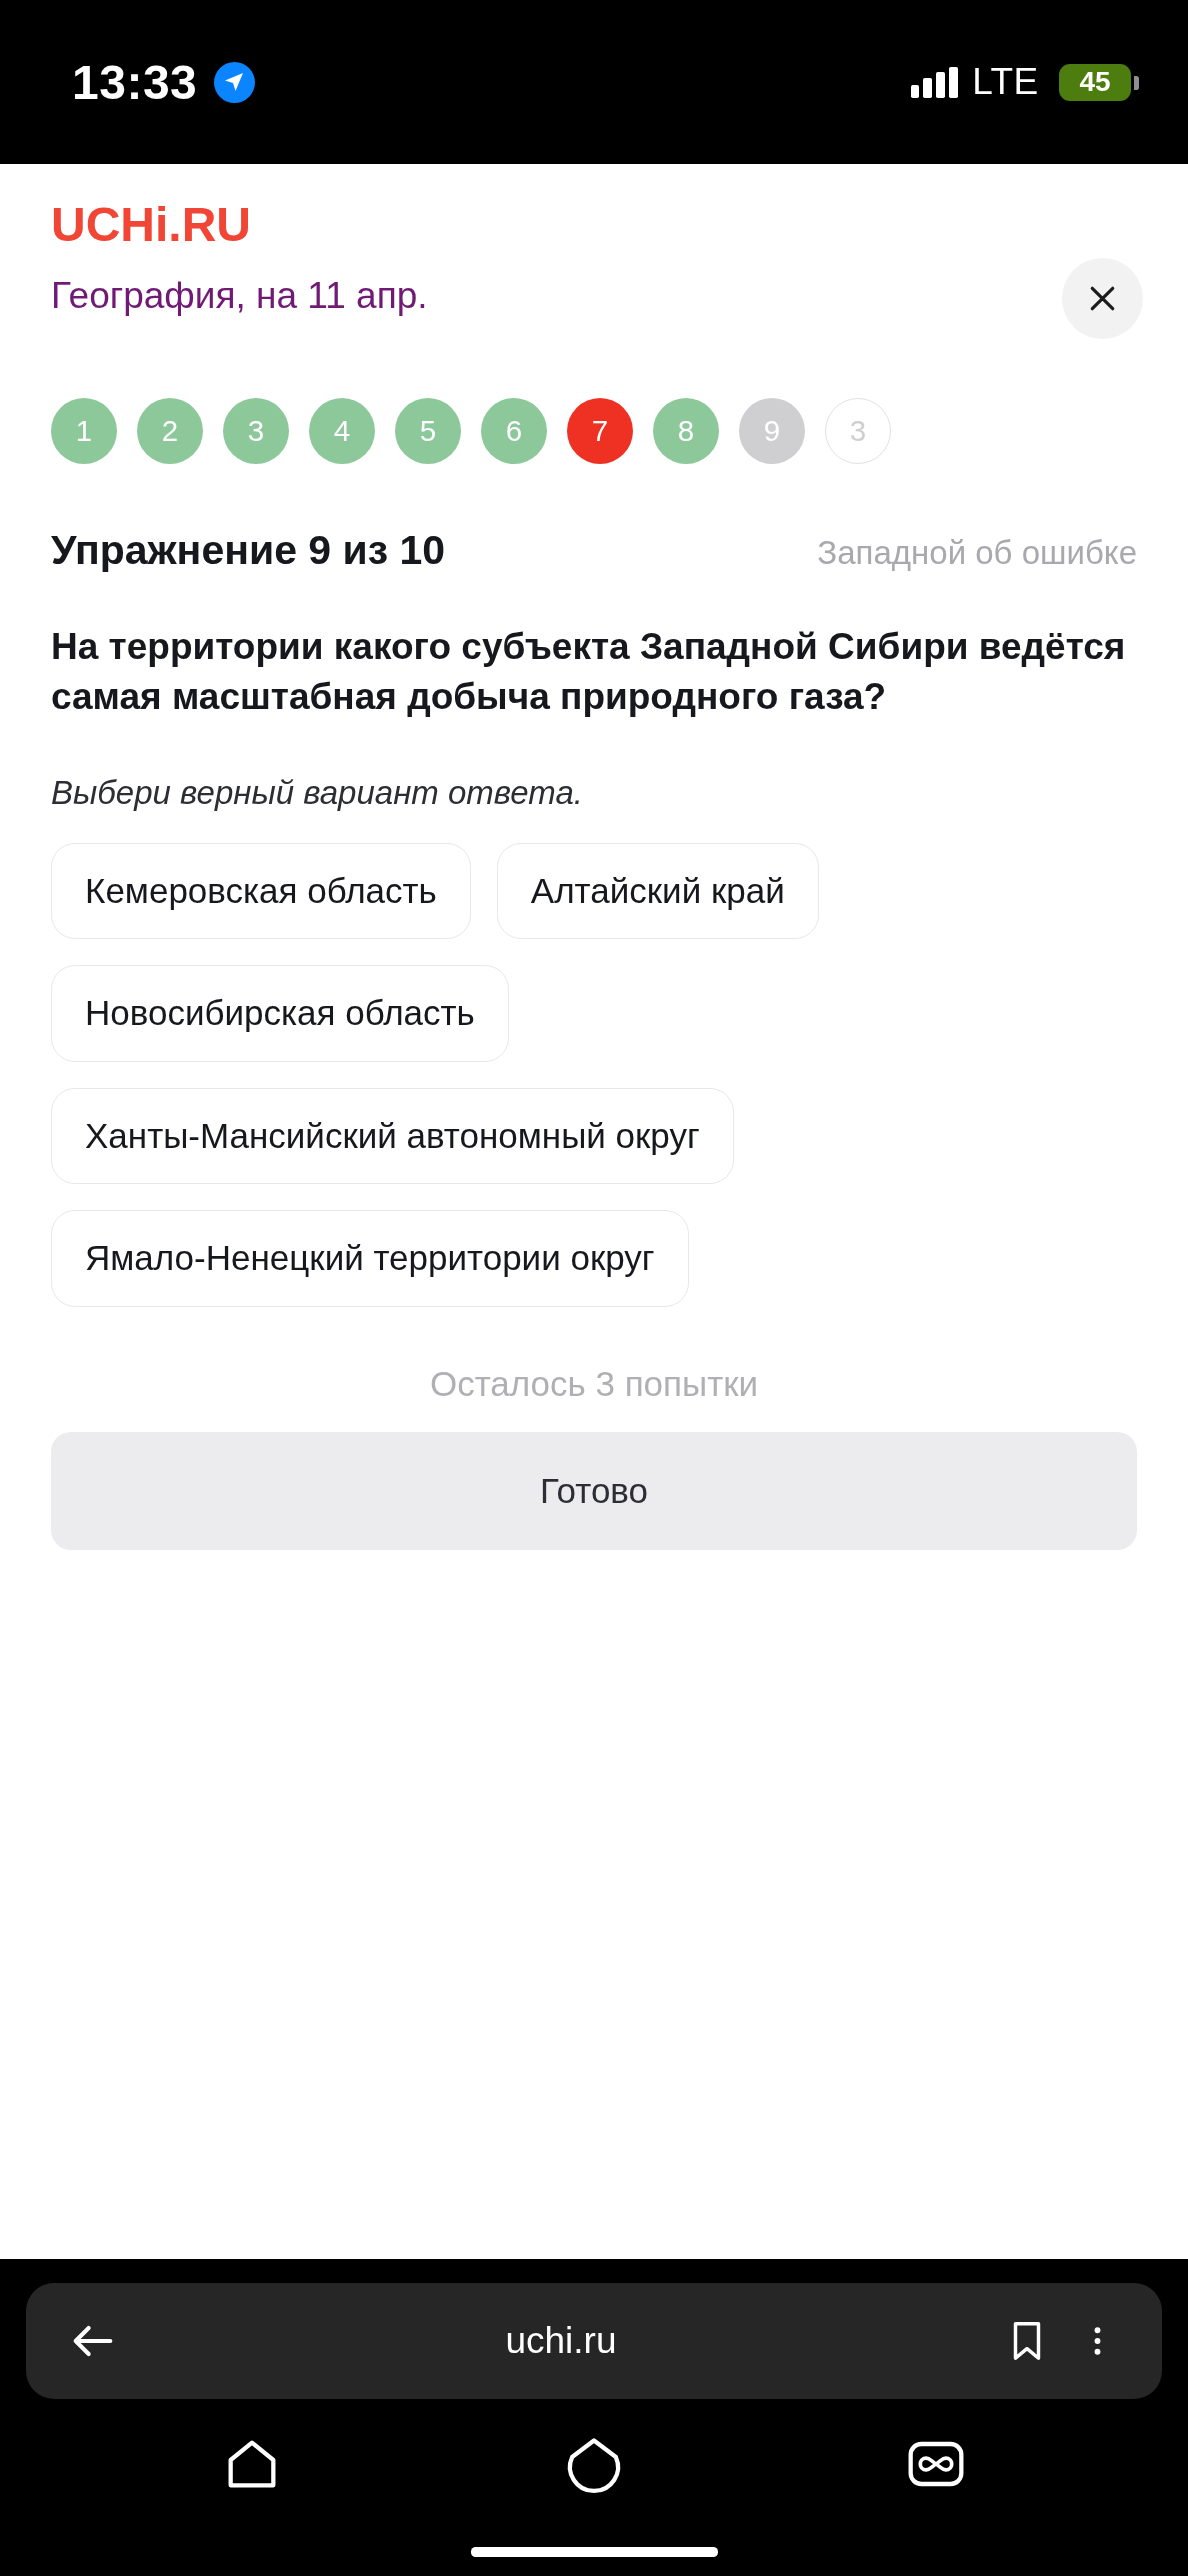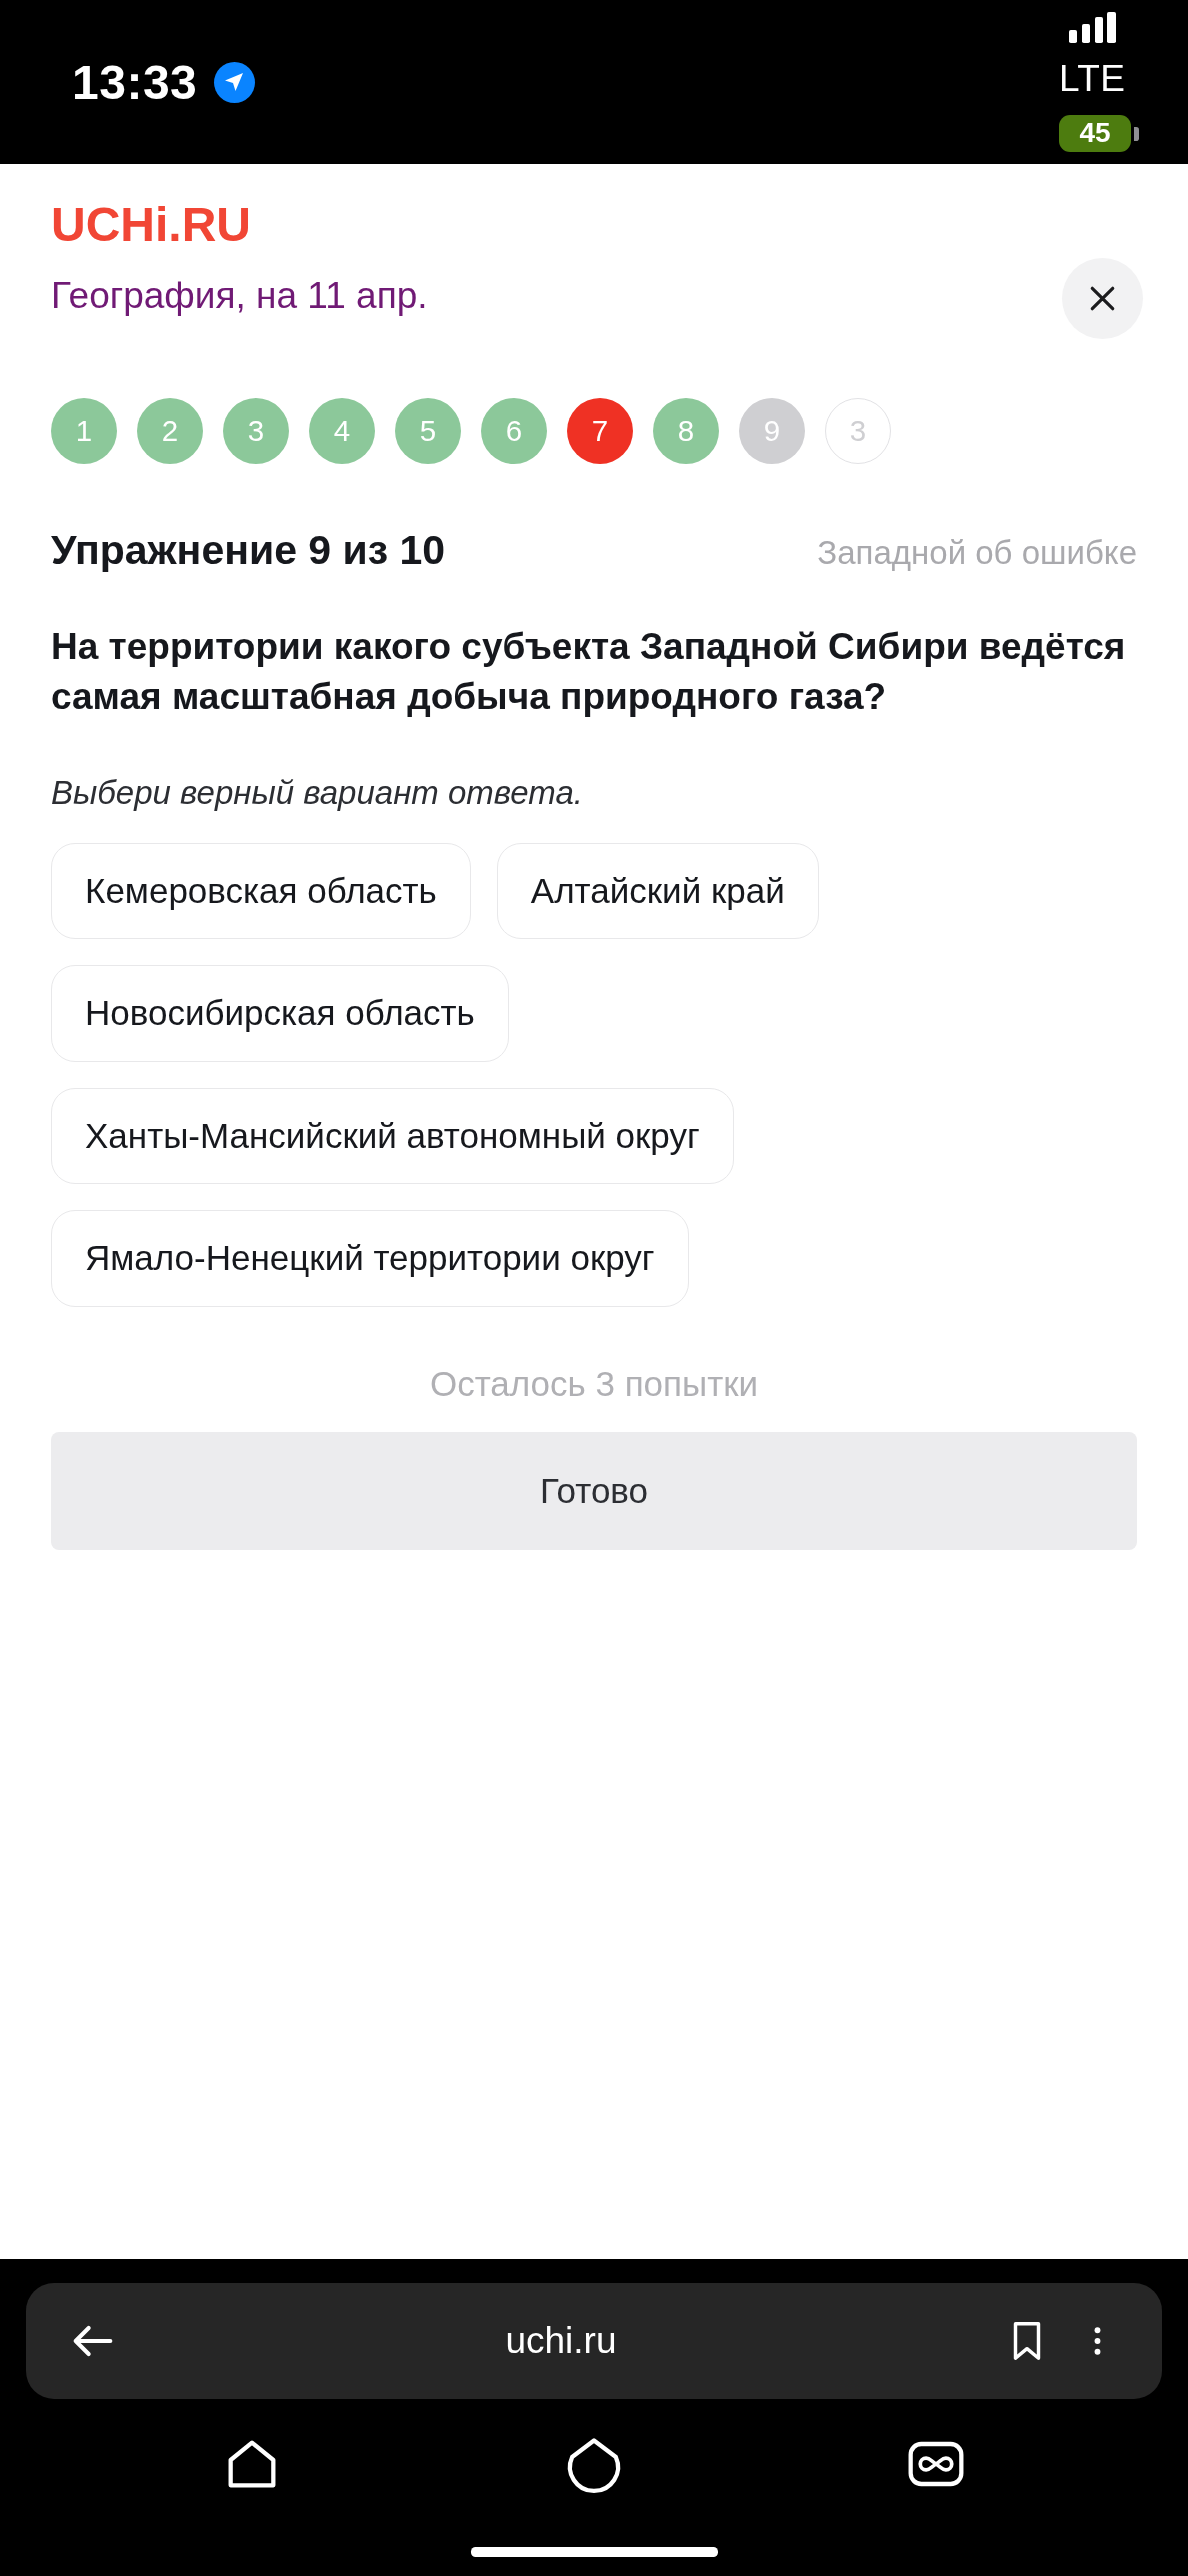--- a/index.html
+++ b/index.html
@@ -44,21 +44,20 @@
     width: 41px; height: 41px;
     border-radius: 50%;
     background: #0a84ff;
     display: flex; align-items: center; justify-content: center;
   }
   .loc-badge svg { width: 24px; height: 24px; }
   .status-right {
     display: flex;
     align-items: center;
     gap: 14.7px;
-    flex-direction: column;
   }
   .signal {
     display: flex;
     align-items: flex-end;
     gap: 4.6px;
     height: 31px;
   }
   .signal i {
     display: block;
     width: 8.3px;
@@ -218,21 +217,21 @@
   .attempts {
     margin-top: 57px;
     text-align: center;
     font-size: 35px;
     color: #b0b0b4;
   }
   .submit {
     margin-top: 28px;
     width: 100%;
     height: 118px;
-    border-radius: 8px;
+    border-radius: 20px;
     background: #ececee;
     display: flex;
     align-items: center;
     justify-content: center;
     font-size: 35px;
     color: #2c2e33;
   }
 
   
   .browser-area {

